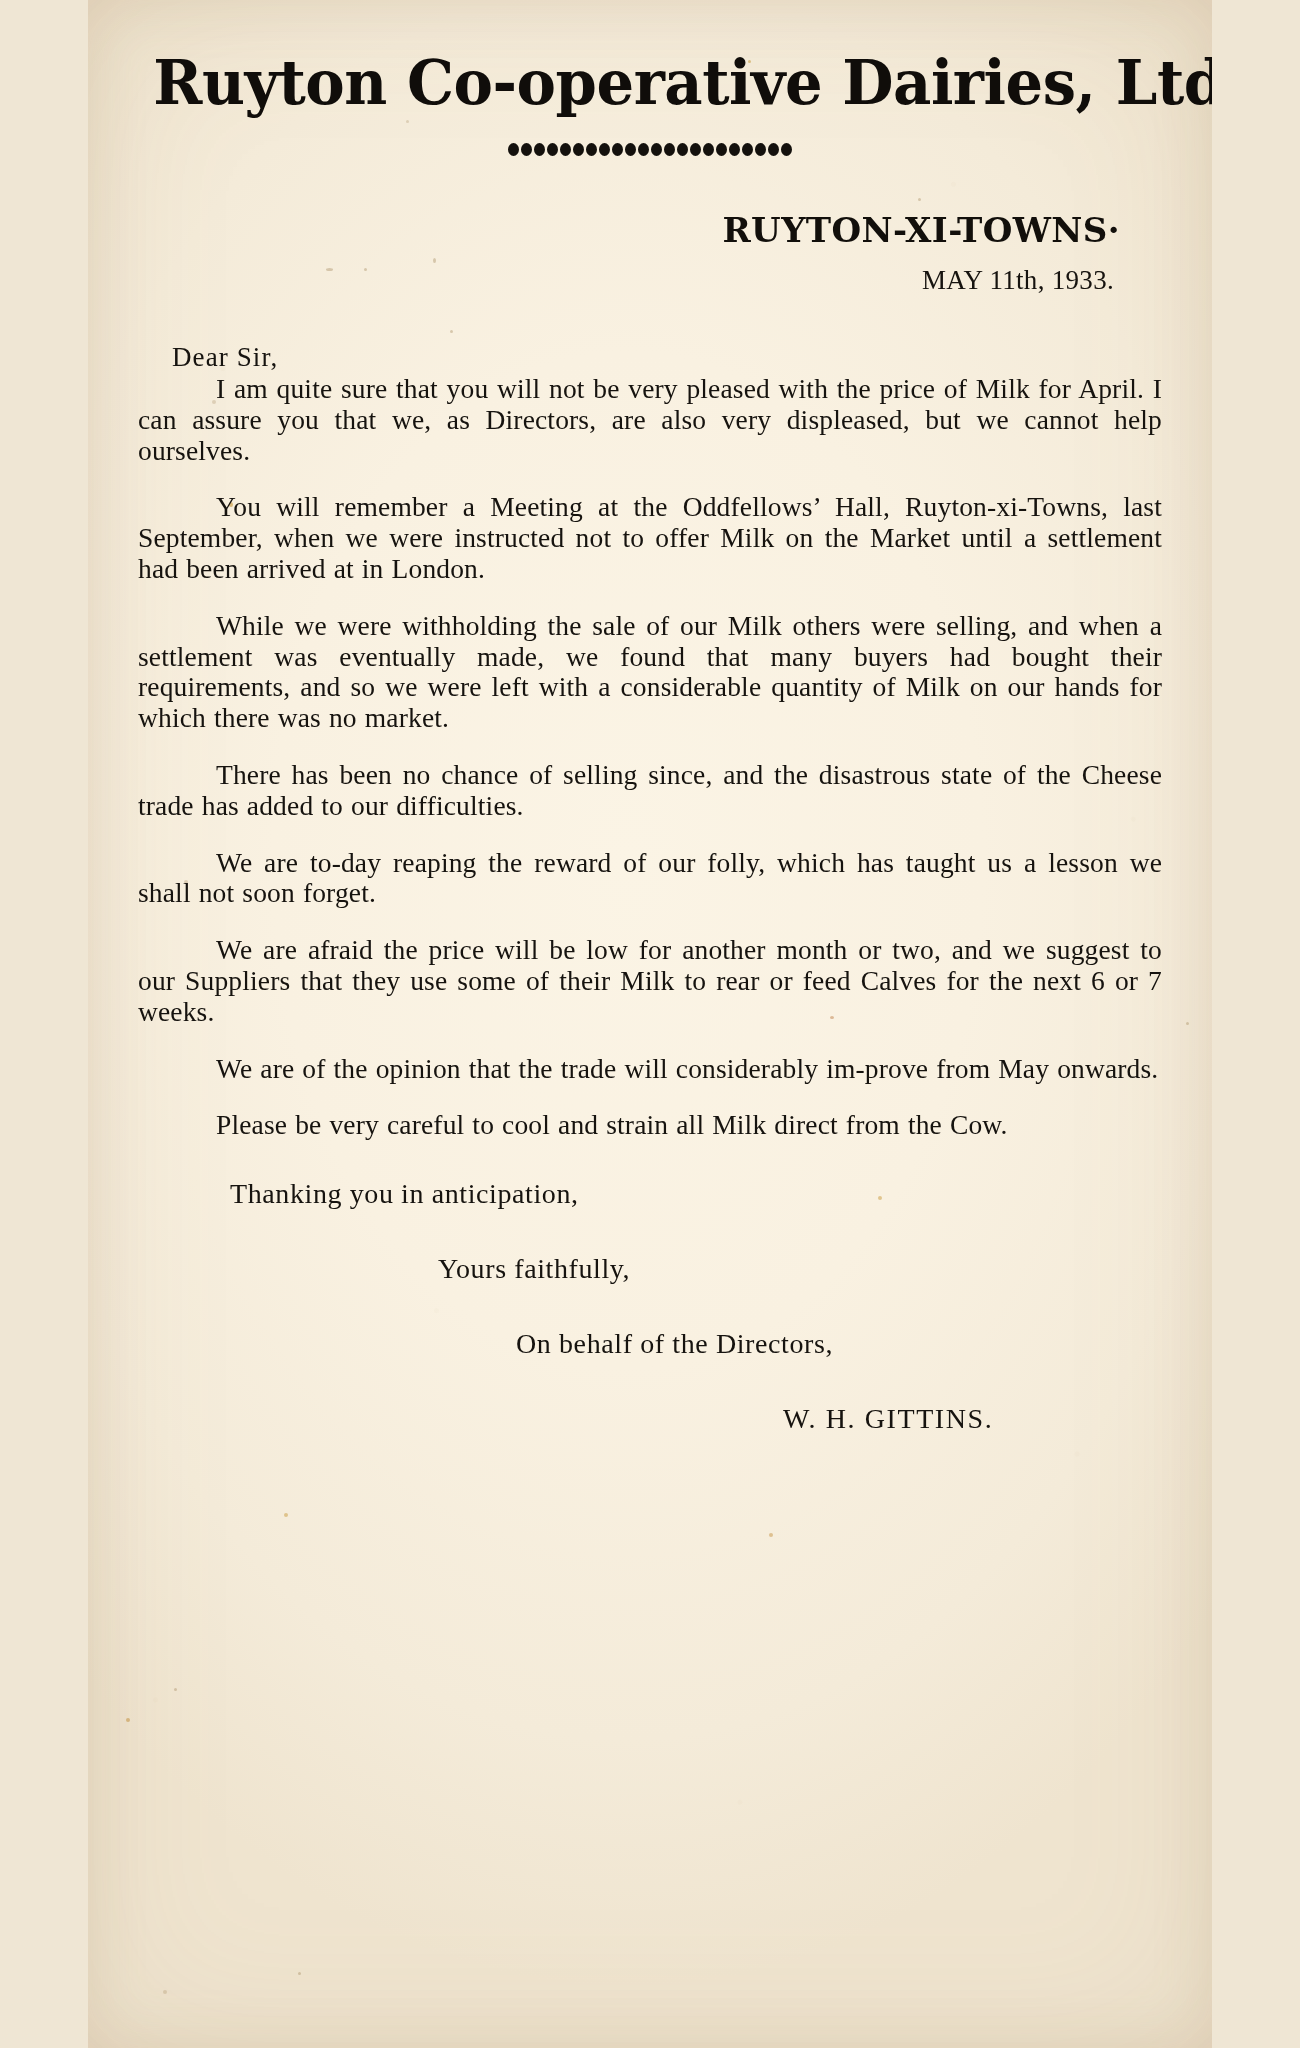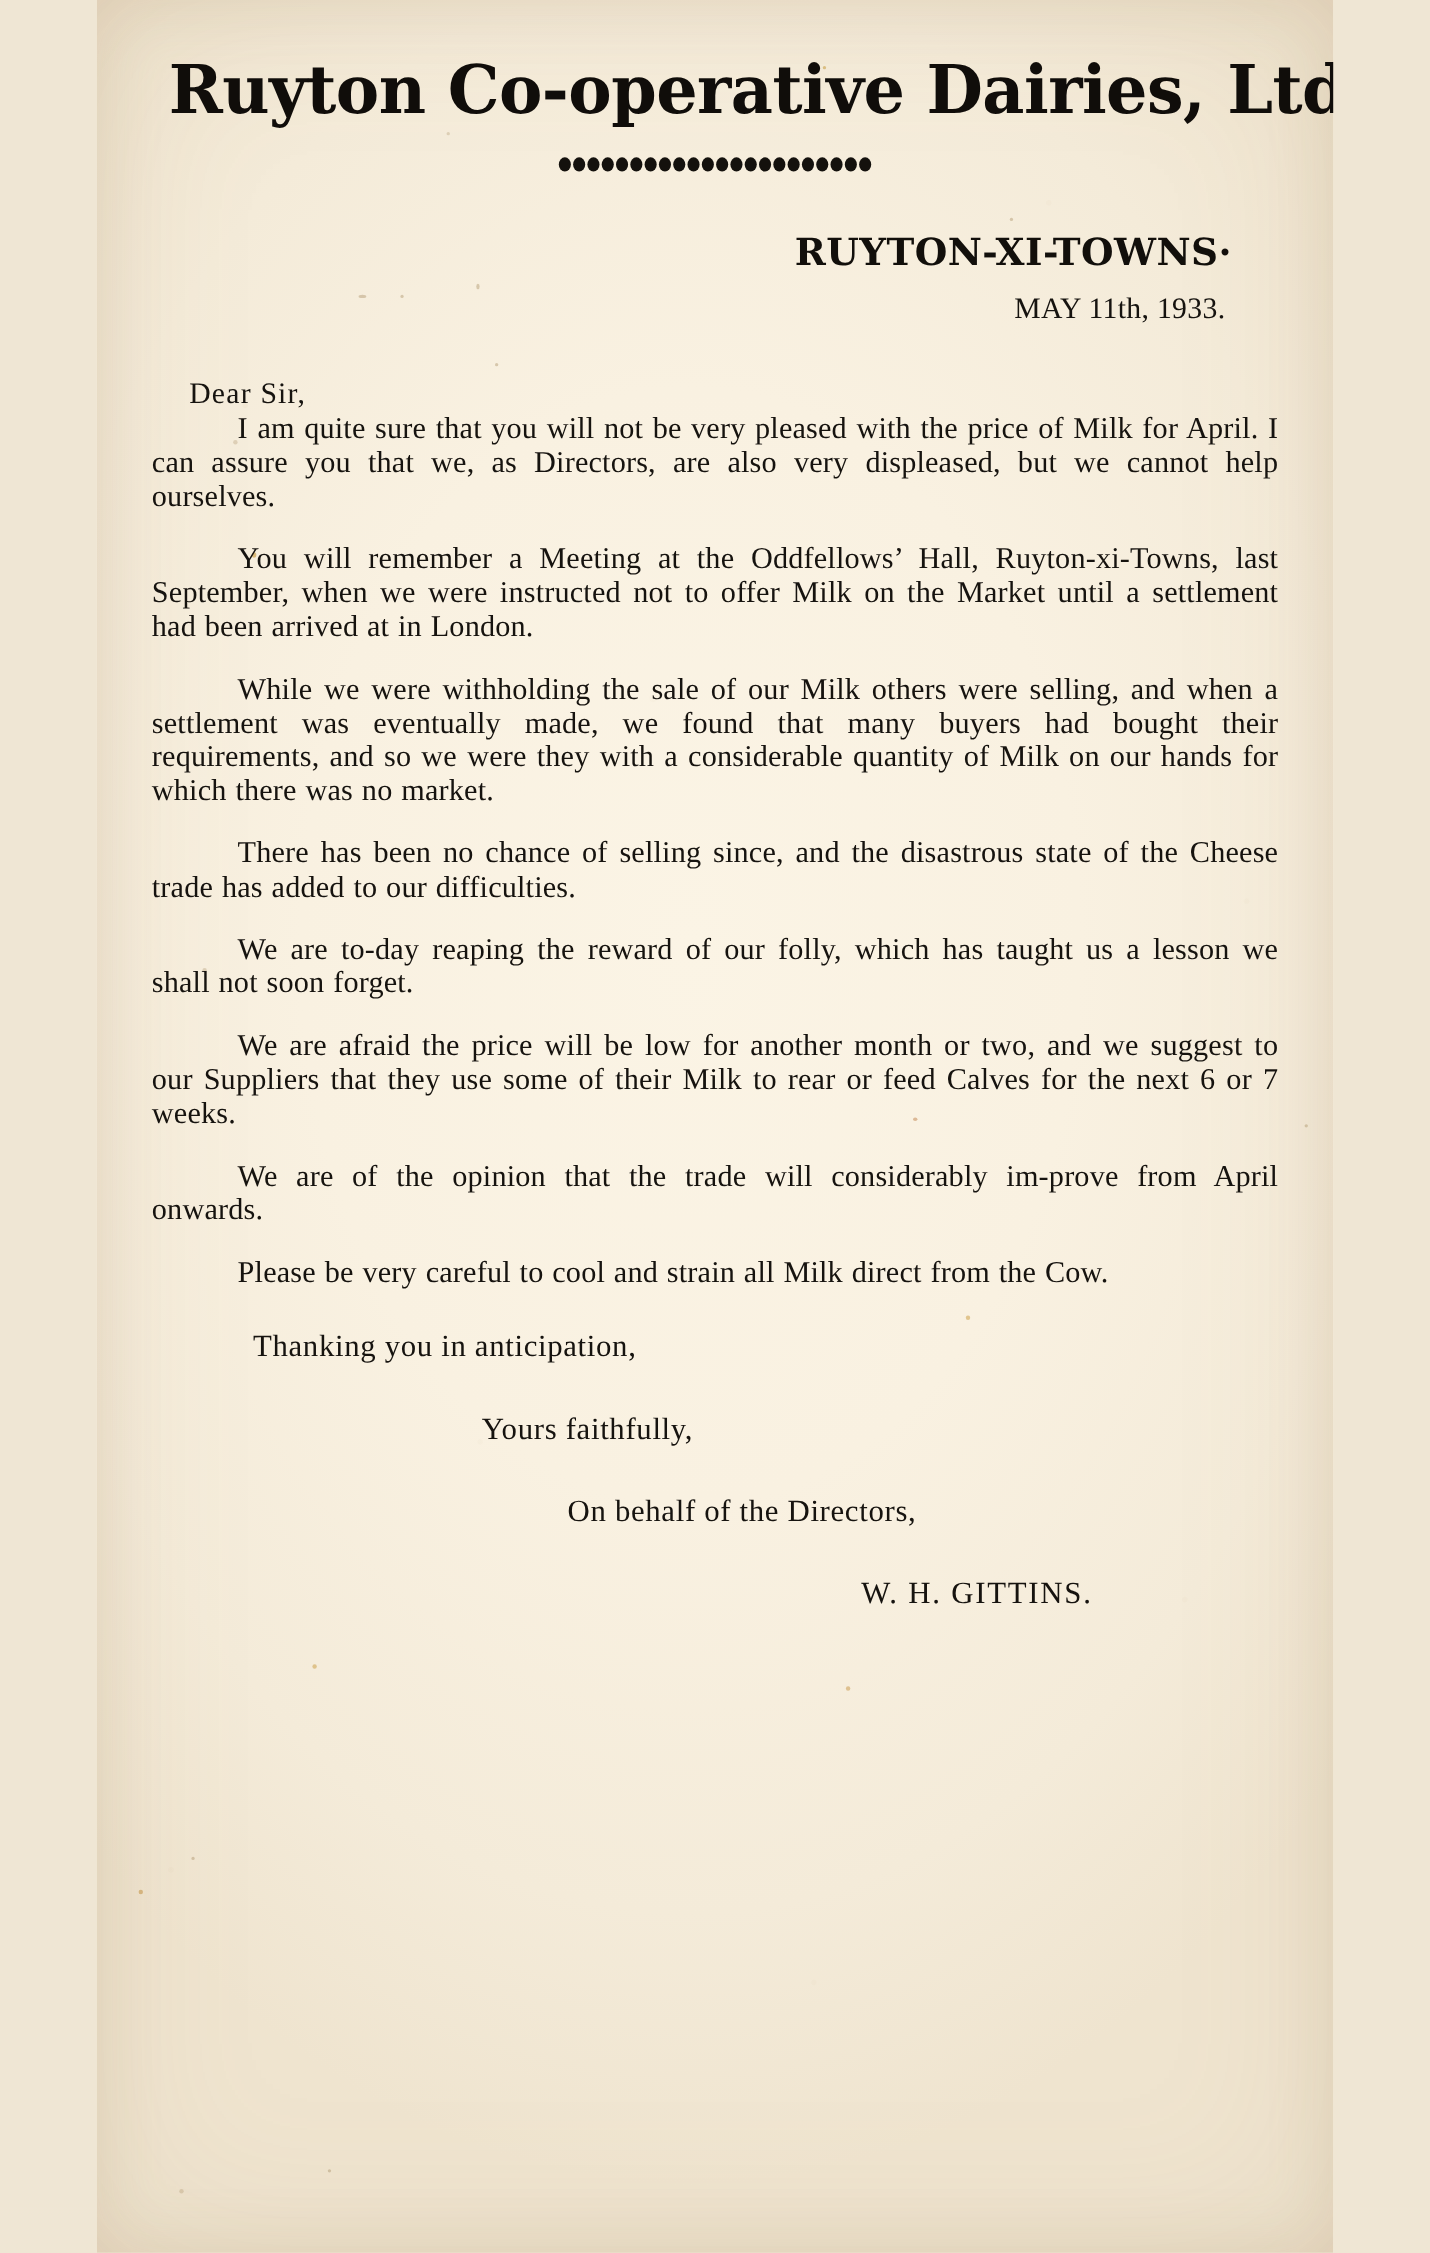--- a/index.html
+++ b/index.html
@@ -222,25 +222,25 @@
     <div class="letterhead-meta">
       <div class="place">RUYTON-XI-TOWNS·</div>
       <div class="date">MAY 11th, 1933.</div>
     </div>
 
     <div class="salutation">Dear Sir,</div>
 
     <div class="body-copy">
       <p class="para">I am quite sure that you will not be very pleased with the price of Milk for April. I can assure you that we, as Directors, are also very displeased, but we cannot help ourselves.</p>
       <p class="para">You will remember a Meeting at the Oddfellows’ Hall, Ruyton-xi-Towns, last September, when we were instructed not to offer Milk on the Market until a settlement had been arrived at in London.</p>
-      <p class="para">While we were withholding the sale of our Milk others were selling, and when a settlement was eventually made, we found that many buyers had bought their requirements, and so we were they with a considerable quantity of Milk on our hands for which there was no market.</p>
+      <p class="para">While we were withholding the sale of our Milk others were selling, and when a settlement was eventually made, we found that many buyers had bought their requirements, and so we were left with a considerable quantity of Milk on our hands for which there was no market.</p>
       <p class="para">There has been no chance of selling since, and the disastrous state of the Cheese trade has added to our difficulties.</p>
       <p class="para">We are to-day reaping the reward of our folly, which has taught us a lesson we shall not soon forget.</p>
       <p class="para">We are afraid the price will be low for another month or two, and we suggest to our Suppliers that they use some of their Milk to rear or feed Calves for the next 6 or 7 weeks.</p>
-      <p class="para">We are of the opinion that the trade will considerably im-prove from April onwards.</p>
+      <p class="para">We are of the opinion that the trade will considerably im-prove from May onwards.</p>
       <p class="para">Please be very careful to cool and strain all Milk direct from the Cow.</p>
     </div>
 
     <div class="closing">
       <div class="closing-line c-thanks">Thanking you in anticipation,</div>
       <div class="closing-line c-yours">Yours faithfully,</div>
       <div class="closing-line c-behalf">On behalf of the Directors,</div>
       <div class="closing-line c-sign">W. H. GITTINS.</div>
     </div>
 

